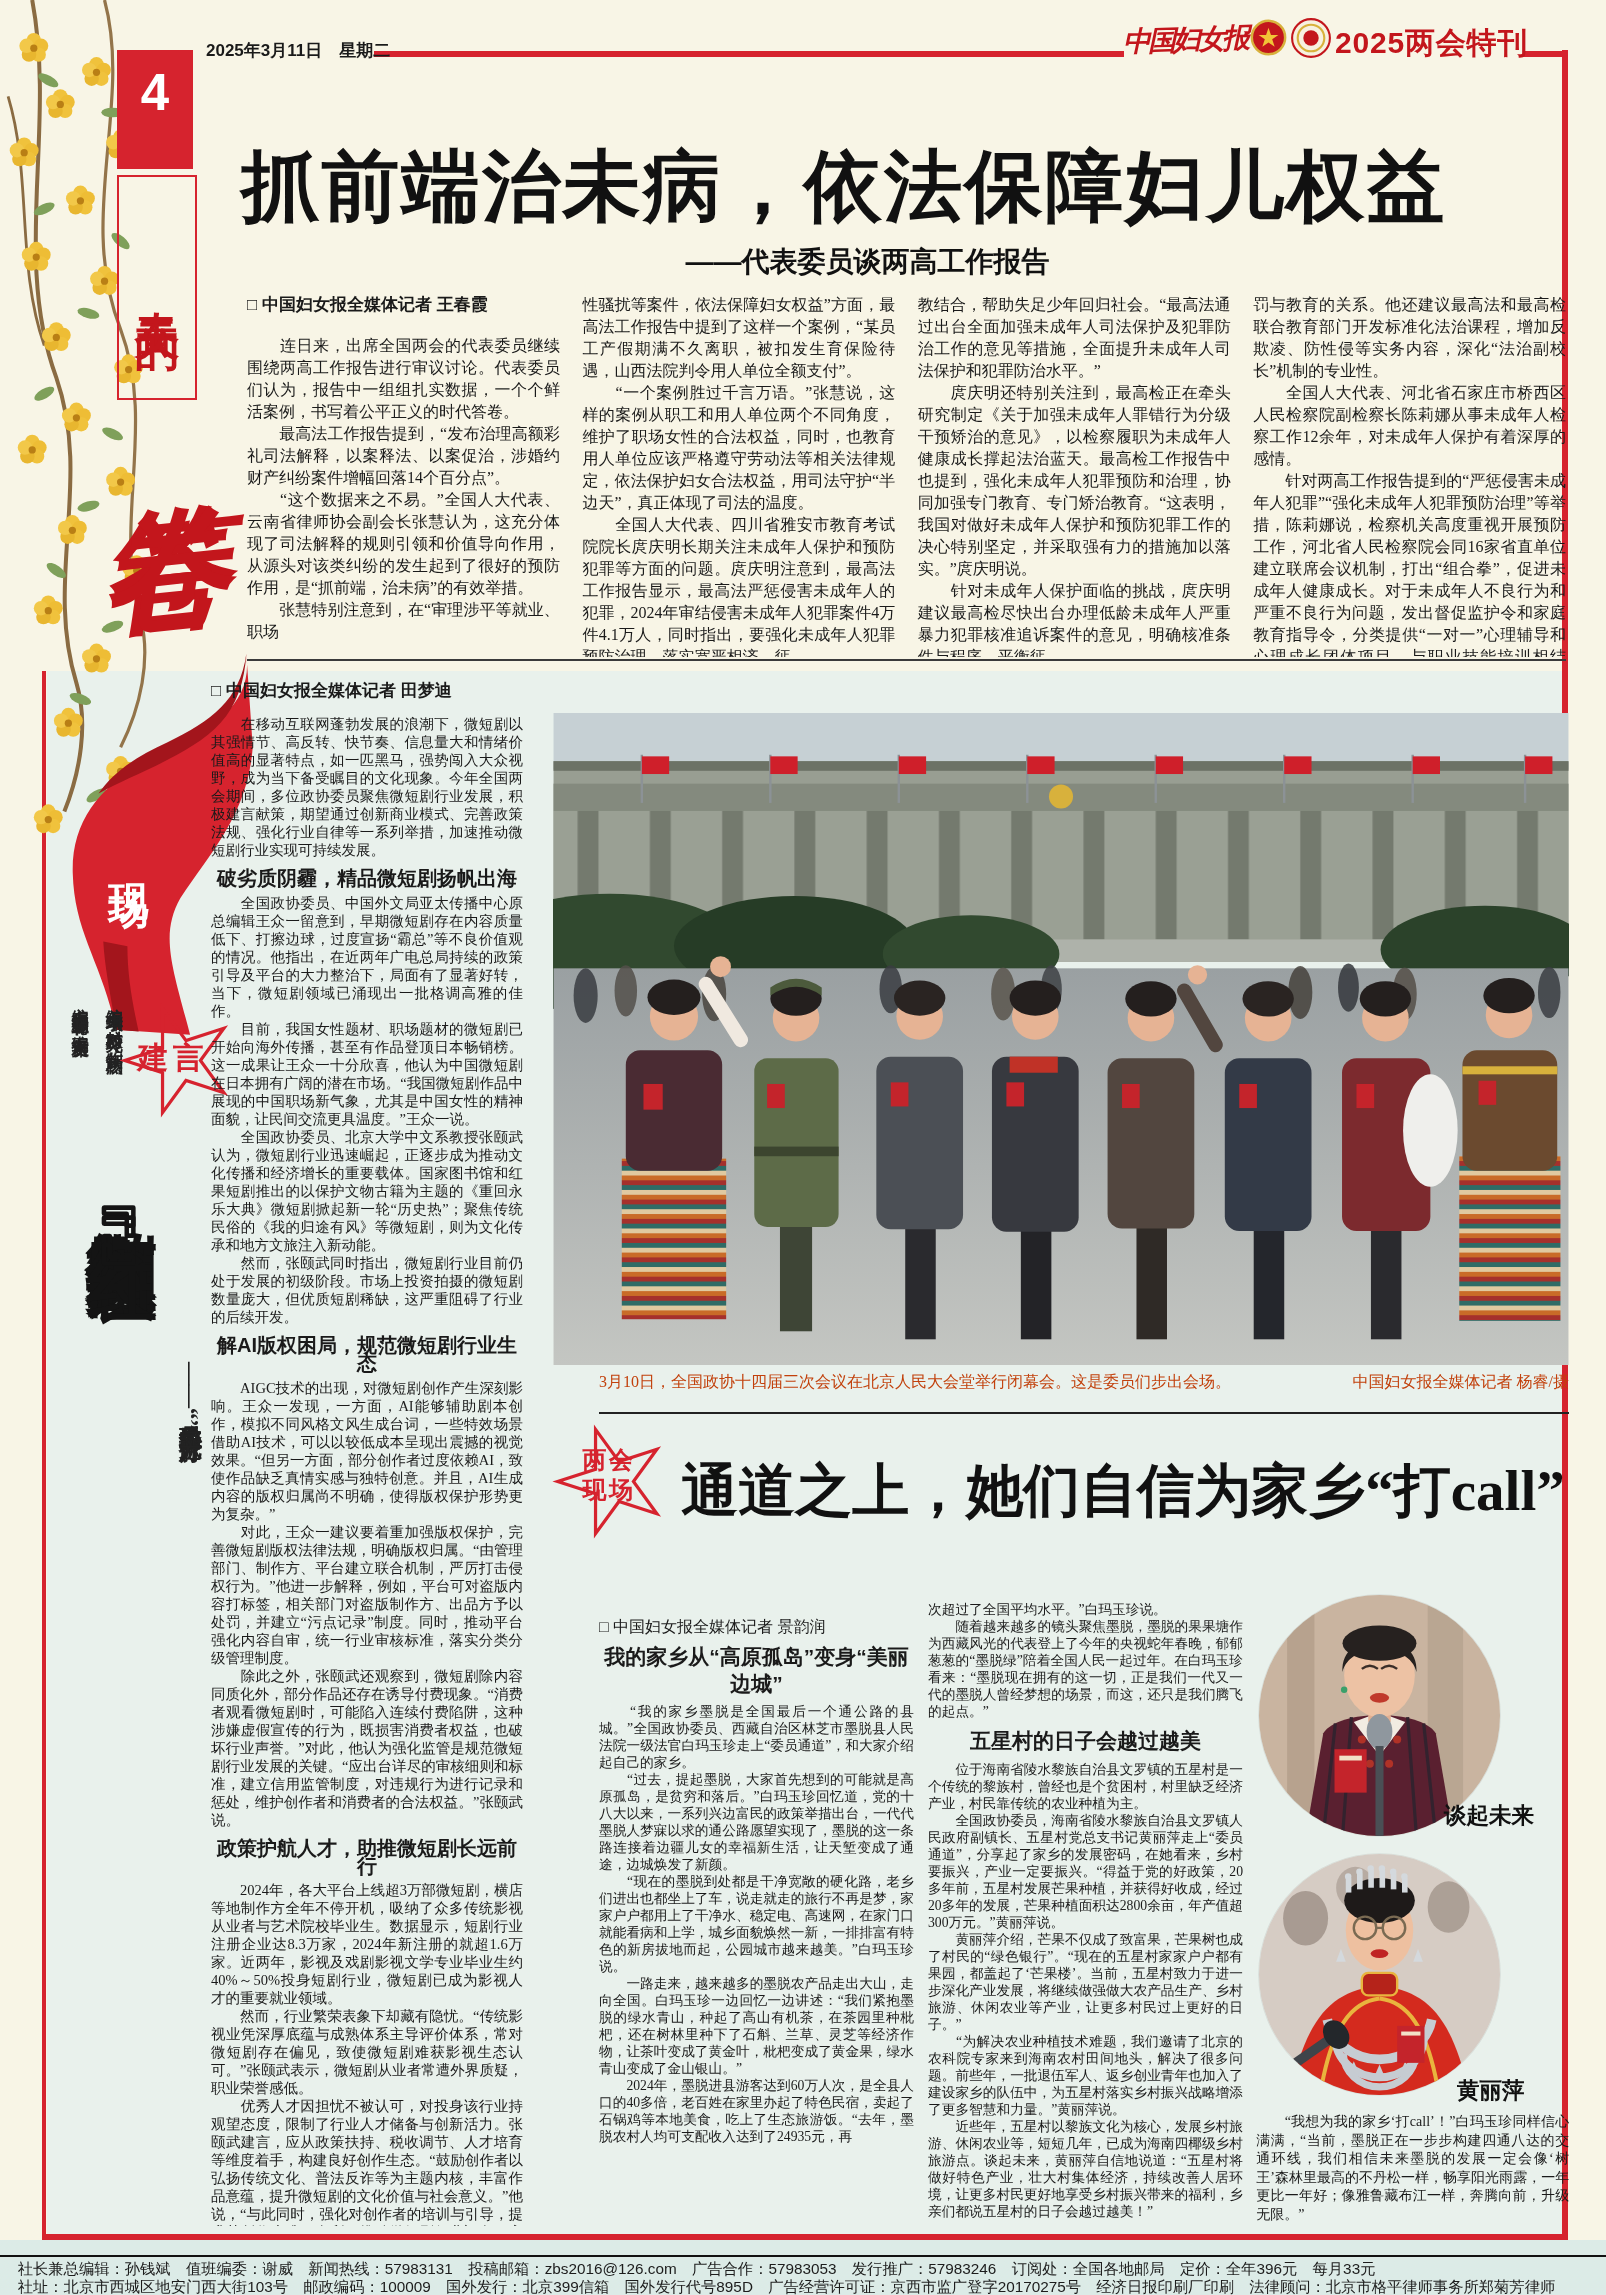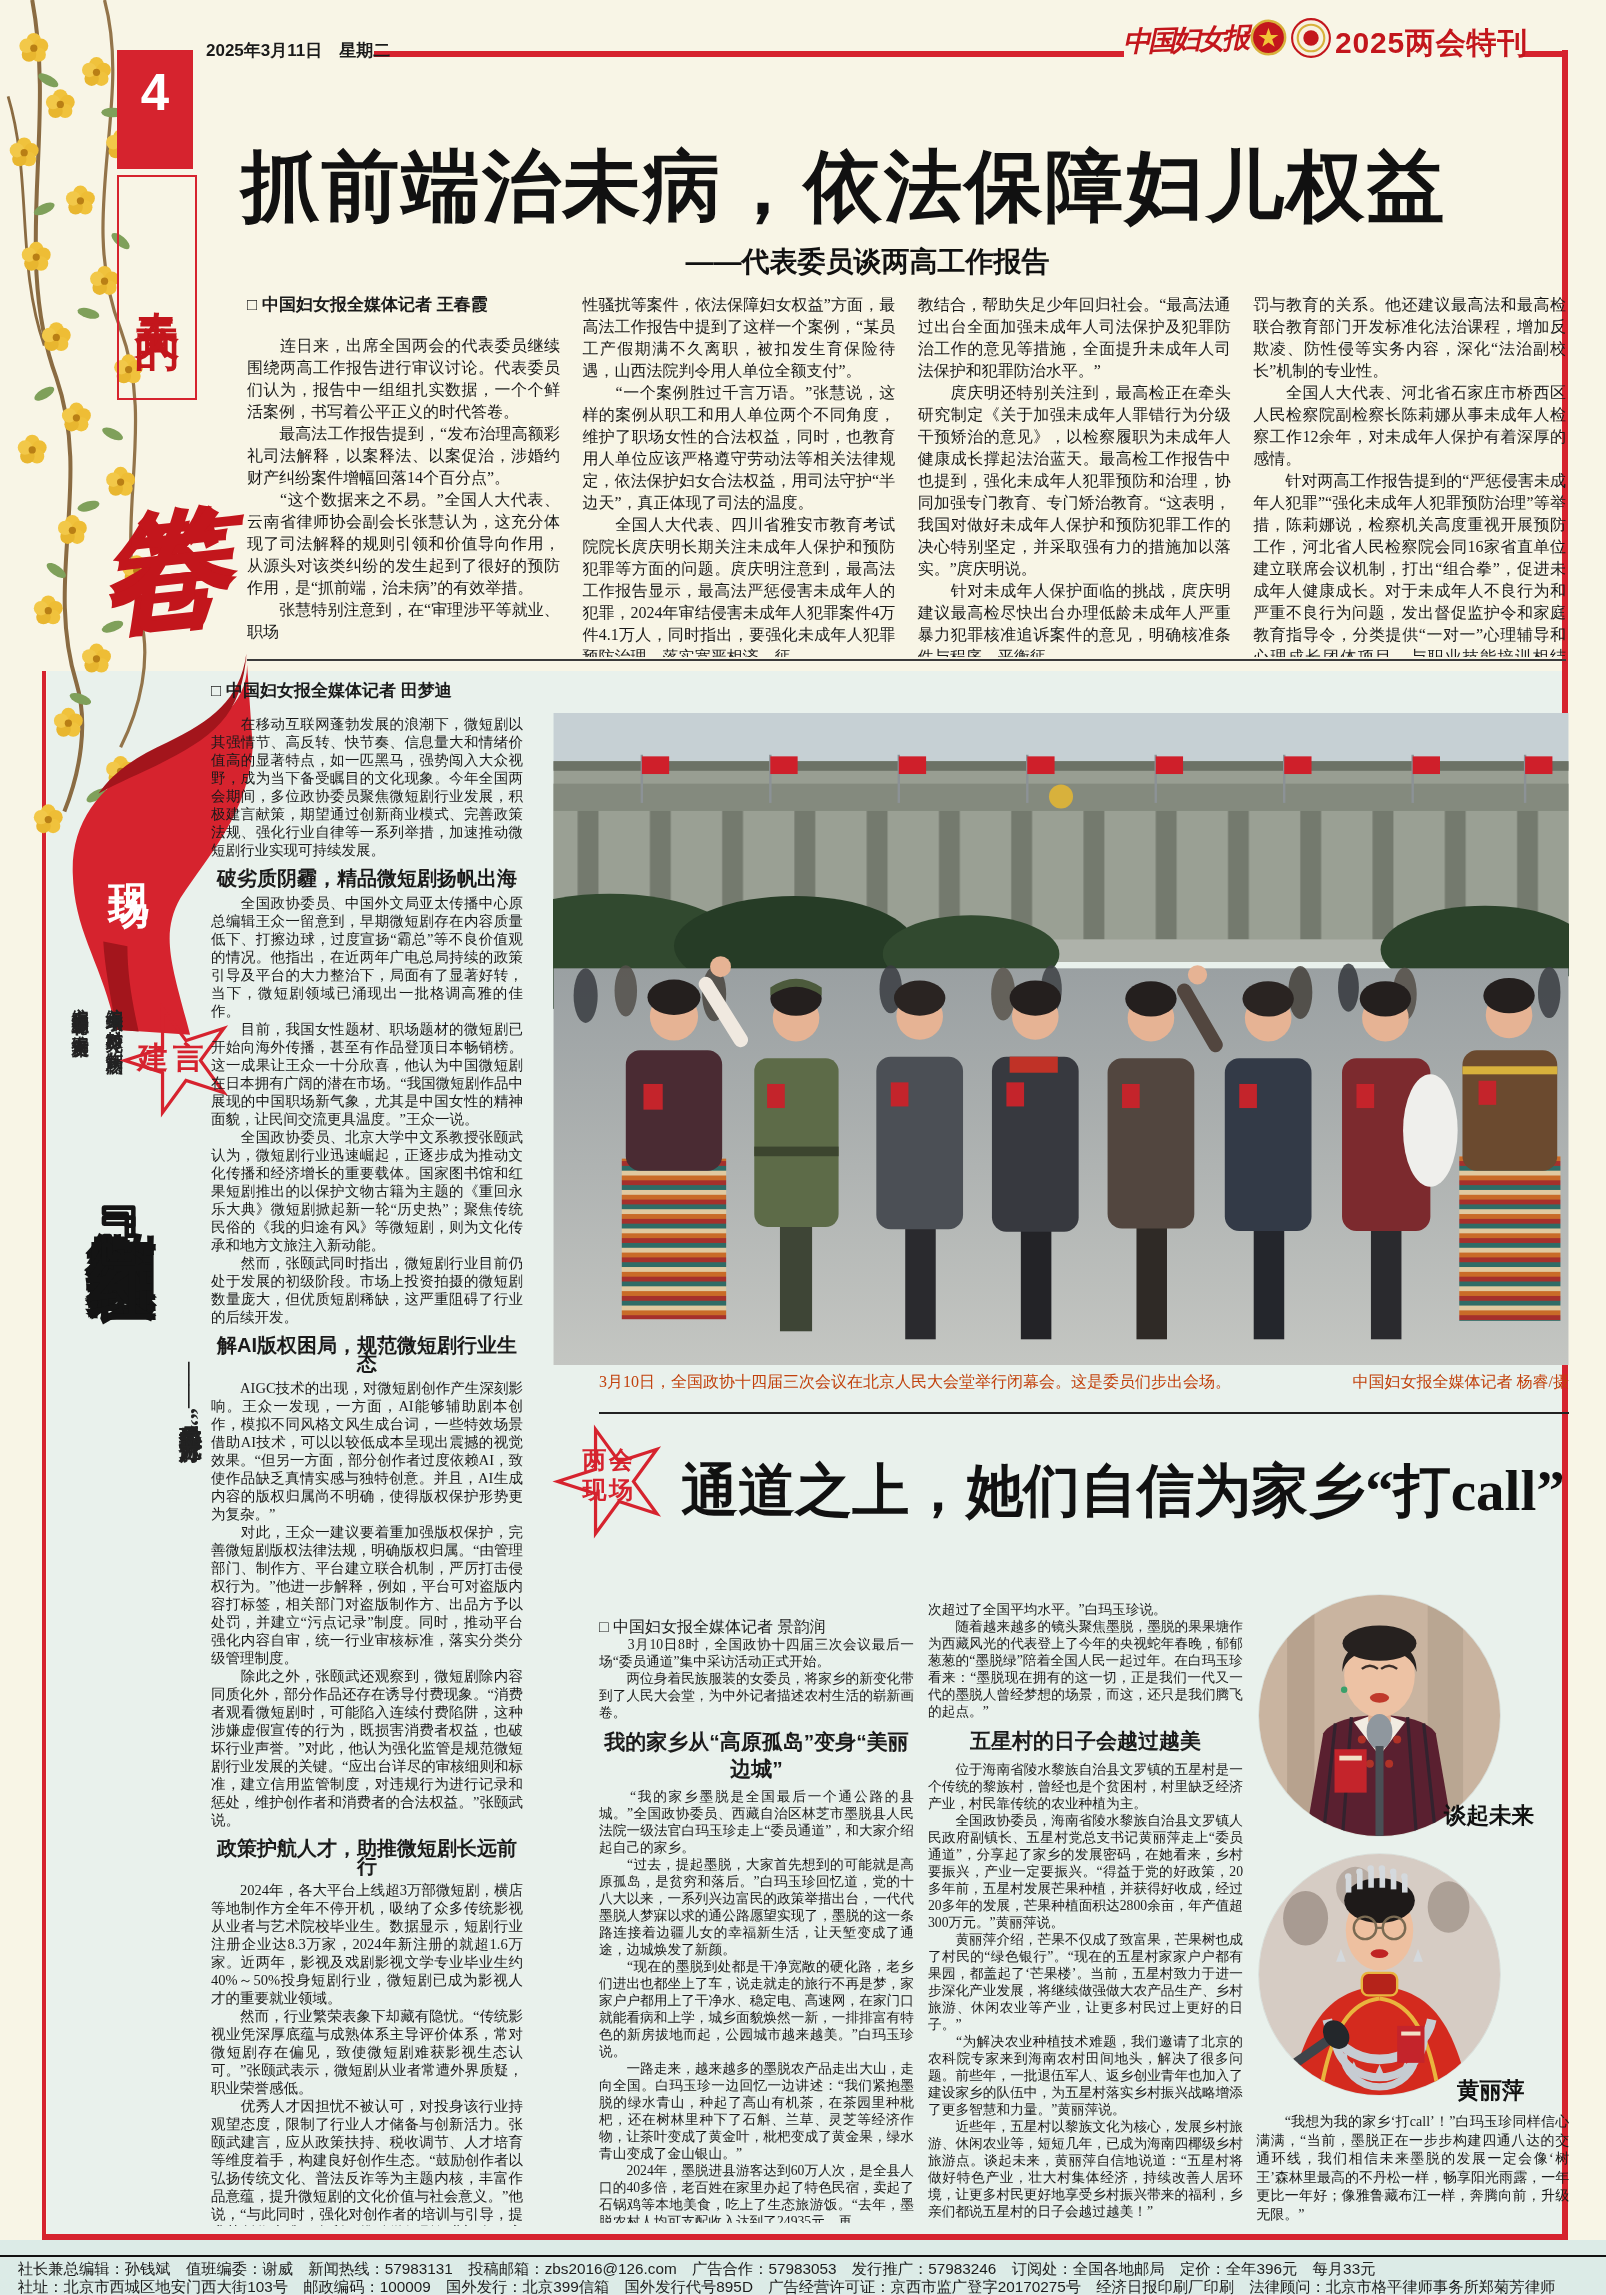--- a/index.html
+++ b/index.html
@@ -378,22 +378,20 @@
 
 <svg class="abs channel-star" viewBox="0 0 150 160">
   <polygon points="75,12 90.3,59 139.7,59 99.7,88 115,135 75,106 35,135 50.3,88 10.3,59 59.7,59" fill="none" stroke="#d6232e" stroke-width="4" transform="rotate(-18 75 80)"></polygon>
 </svg>
 <div class="abs channel-star-label flow">两会
 现场</div>
 <div class="abs channel-headline">通道之上，她们自信为家乡“打call”</div>
 <div class="abs channel-byline">□ 中国妇女报全媒体记者 景韵润</div>
 
 <div class="abs chan-col chan-colA">
-  <div class="flow just">　　3月10日8时，全国政协十四届三次会议最后一场“委员通道”集中采访活动正式开始。
-　　两位身着民族服装的女委员，将家乡的新变化带到了人民大会堂，为中外记者描述农村生活的崭新画卷。</div>
   <div class="chan-sub">我的家乡从“高原孤岛”变身“美丽边城”</div>
   <div class="flow just">　　“我的家乡墨脱是全国最后一个通公路的县城。”全国政协委员、西藏自治区林芝市墨脱县人民法院一级法官白玛玉珍走上“委员通道”，和大家介绍起自己的家乡。
 　　“过去，提起墨脱，大家首先想到的可能就是高原孤岛，是贫穷和落后。”白玛玉珍回忆道，党的十八大以来，一系列兴边富民的政策举措出台，一代代墨脱人梦寐以求的通公路愿望实现了，墨脱的这一条路连接着边疆儿女的幸福新生活，让天堑变成了通途，边城焕发了新颜。
 　　“现在的墨脱到处都是干净宽敞的硬化路，老乡们进出也都坐上了车，说走就走的旅行不再是梦，家家户户都用上了干净水、稳定电、高速网，在家门口就能看病和上学，城乡面貌焕然一新，一排排富有特色的新房拔地而起，公园城市越来越美。”白玛玉珍说。
 　　一路走来，越来越多的墨脱农产品走出大山，走向全国。白玛玉珍一边回忆一边讲述：“我们紧抱墨脱的绿水青山，种起了高山有机茶，在茶园里种枇杷，还在树林里种下了石斛、兰草、灵芝等经济作物，让茶叶变成了黄金叶，枇杷变成了黄金果，绿水青山变成了金山银山。”
 　　2024年，墨脱进县游客达到60万人次，是全县人口的40多倍，老百姓在家里办起了特色民宿，卖起了石锅鸡等本地美食，吃上了生态旅游饭。“去年，墨脱农村人均可支配收入达到了24935元，再</div>
 </div>
 <div class="abs chan-col chan-colB">
   <div class="flow just">次超过了全国平均水平。”白玛玉珍说。
 　　随着越来越多的镜头聚焦墨脱，墨脱的果果塘作为西藏风光的代表登上了今年的央视蛇年春晚，郁郁葱葱的“墨脱绿”陪着全国人民一起过年。在白玛玉珍看来：“墨脱现在拥有的这一切，正是我们一代又一代的墨脱人曾经梦想的场景，而这，还只是我们腾飞的起点。”</div>

